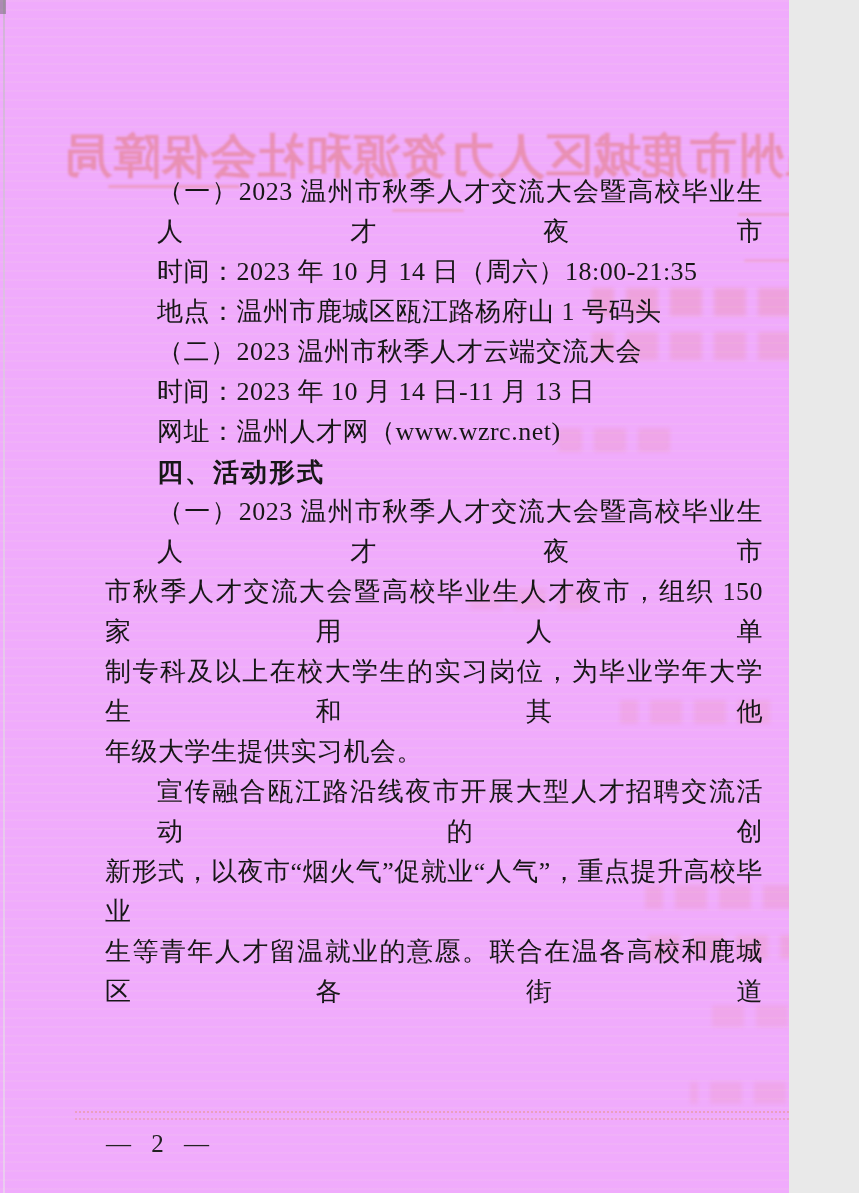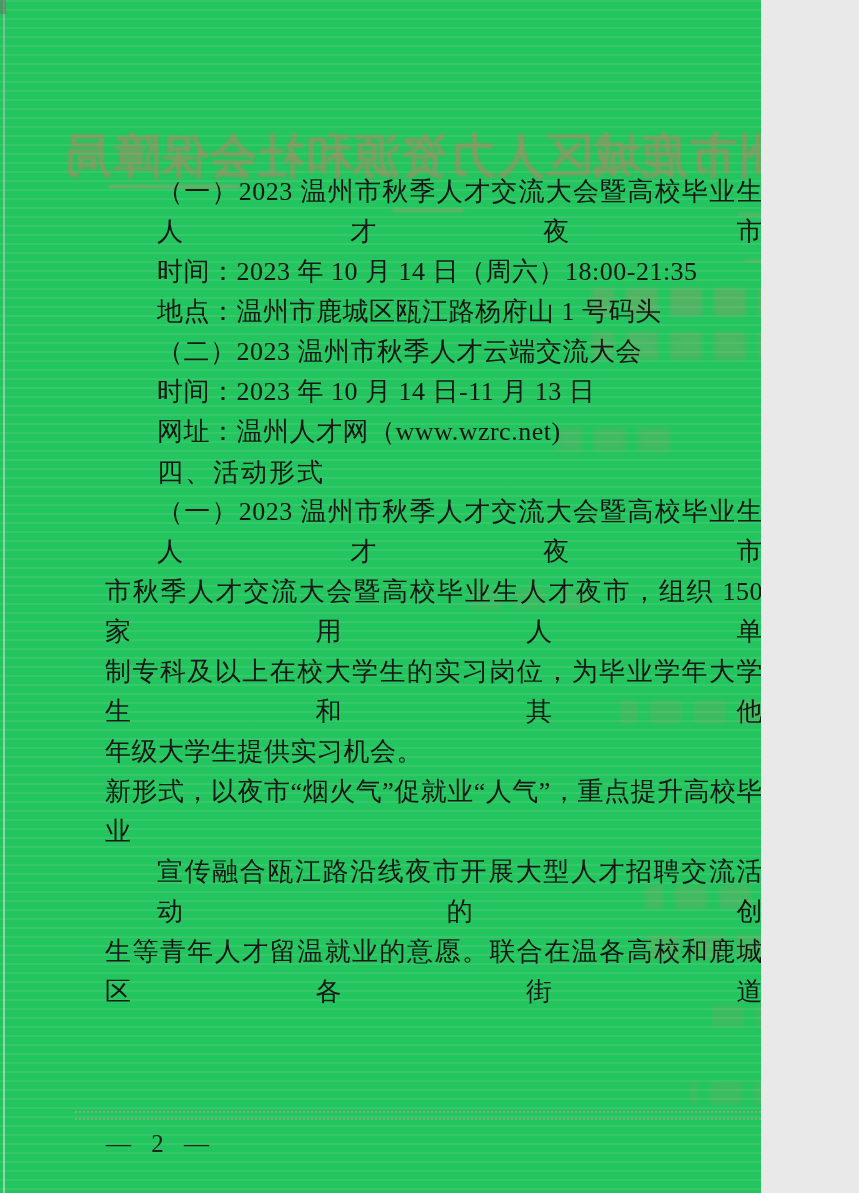--- a/index.html
+++ b/index.html
@@ -1,21 +1,22 @@
 <!DOCTYPE html>
 <html><head>
 <meta charset="utf-8">
 <style>
   html,body{margin:0;padding:0;background:#e9e9e9;}
   .page{
     position:relative;
     width:761px;height:1193px;
-    background:#22c55e;
+    background:#f0abfc;
     overflow:hidden;
     font-family:"Liberation Serif","DejaVu Serif",serif;
+    padding-left:28px;
   }
   
   .page::before{
     content:"";position:absolute;inset:0;pointer-events:none;
     background:repeating-linear-gradient(180deg,
       rgba(243,222,219,0.10) 0 2px, rgba(255,255,255,0) 2px 9px);
   }
   .scan-edge{
     position:absolute;left:3px;top:0;width:2px;height:100%;
     background:linear-gradient(180deg,#b9b9b9,#dcdcdc 40%,#e6e6e6);
@@ -74,21 +75,21 @@
   .text-body{
     position:absolute;left:105px;top:172px;width:658px;
     font-size:26px;line-height:40px;color:#171717;
     letter-spacing:.5px;
   }
   .text-line{white-space:normal;}
   .text-line.indent{padding-left:52px;}
   .text-line.fill{text-align:justify;text-align-last:justify;}
   .text-line.heading{
     font-family:"Liberation Sans","DejaVu Sans",sans-serif;
-    font-weight:400;letter-spacing:2px;
+    font-weight:700;letter-spacing:2px;
   }
   .page-number{
     position:absolute;left:106px;top:1130px;
     font-size:25px;color:#222;letter-spacing:7px;
   }
 </style>
 </head>
 <body>
 
 <div class="page">
@@ -118,19 +119,19 @@
       <div class="text-line indent">时间：2023 年 10 月 14 日（周六）18:00-21:35</div>
       <div class="text-line indent">地点：温州市鹿城区瓯江路杨府山 1 号码头</div>
       <div class="text-line indent">（二）2023 温州市秋季人才云端交流大会</div>
       <div class="text-line indent">时间：2023 年 10 月 14 日-11 月 13 日</div>
       <div class="text-line indent">网址：温州人才网（www.wzrc.net)</div>
       <div class="text-line indent heading">四、活动形式</div>
       <div class="text-line indent fill">（一）2023 温州市秋季人才交流大会暨高校毕业生人才夜市</div>
       <div class="text-line fill">市秋季人才交流大会暨高校毕业生人才夜市，组织 150 家用人单</div>
       <div class="text-line fill">制专科及以上在校大学生的实习岗位，为毕业学年大学生和其他</div>
       <div class="text-line">年级大学生提供实习机会。</div>
+      <div class="text-line indent fill">宣传融合瓯江路沿线夜市开展大型人才招聘交流活动的创</div>
       <div class="text-line fill">新形式，以夜市“烟火气”促就业“人气”，重点提升高校毕业</div>
-      <div class="text-line indent fill">宣传融合瓯江路沿线夜市开展大型人才招聘交流活动的创</div>
       <div class="text-line fill">生等青年人才留温就业的意愿。联合在温各高校和鹿城区各街道</div>
     </div>
 
   <div class="page-number">— 2 —</div>
 </div>
 
 </body></html>

